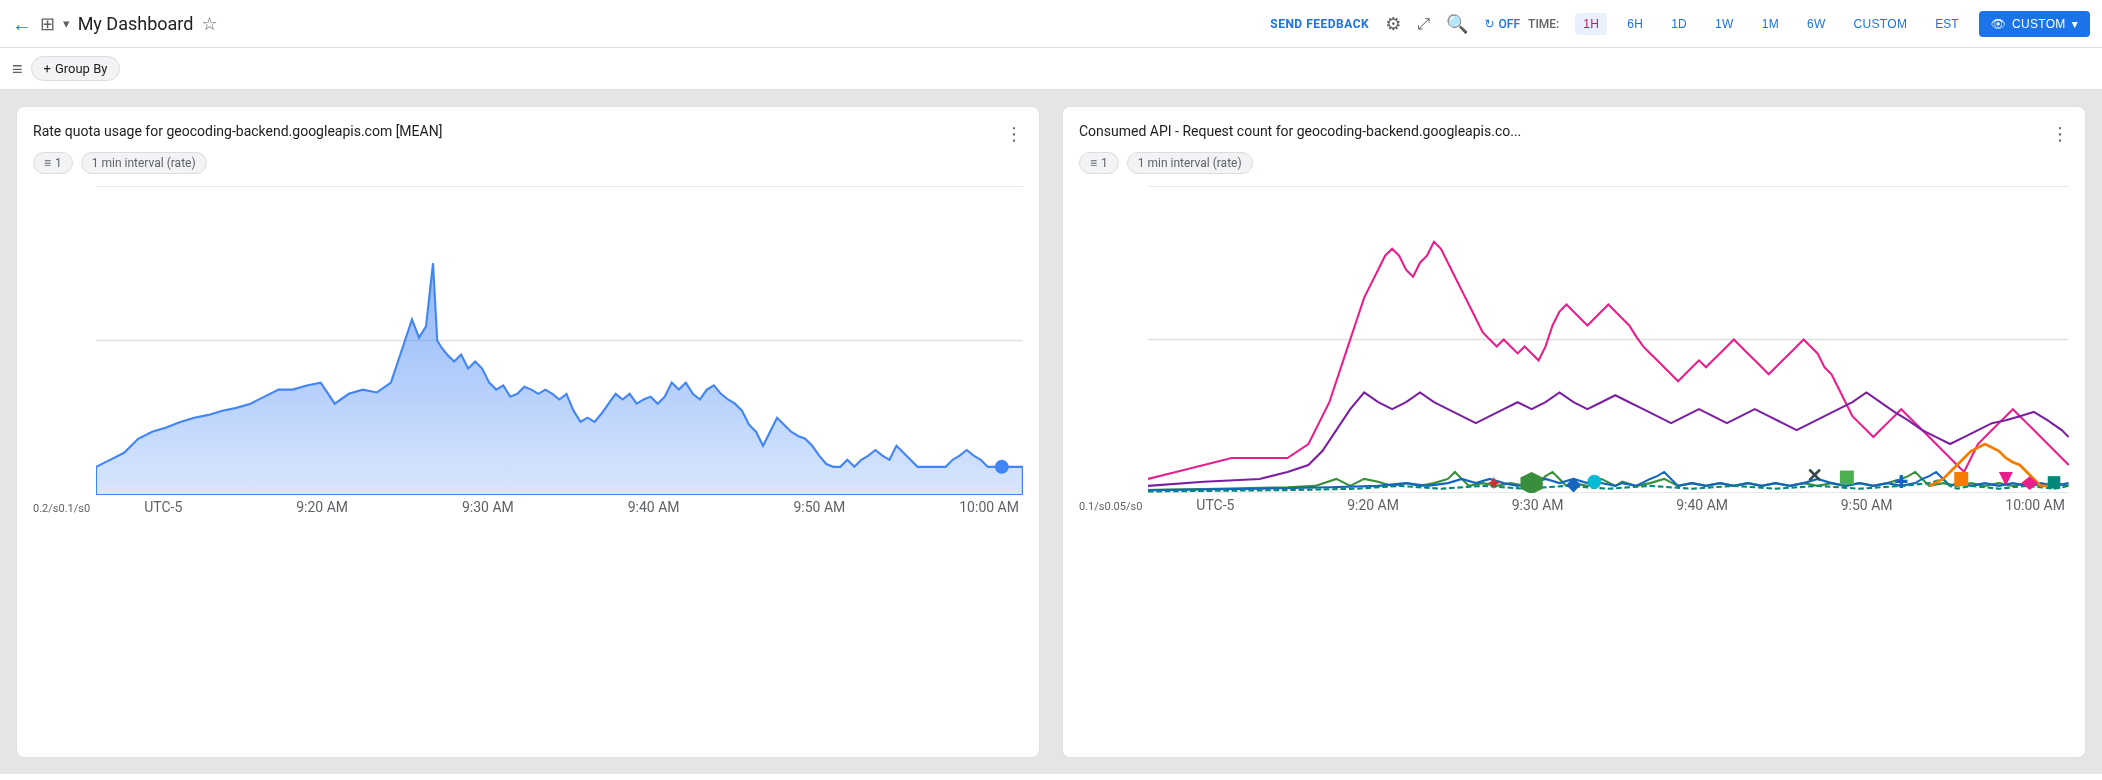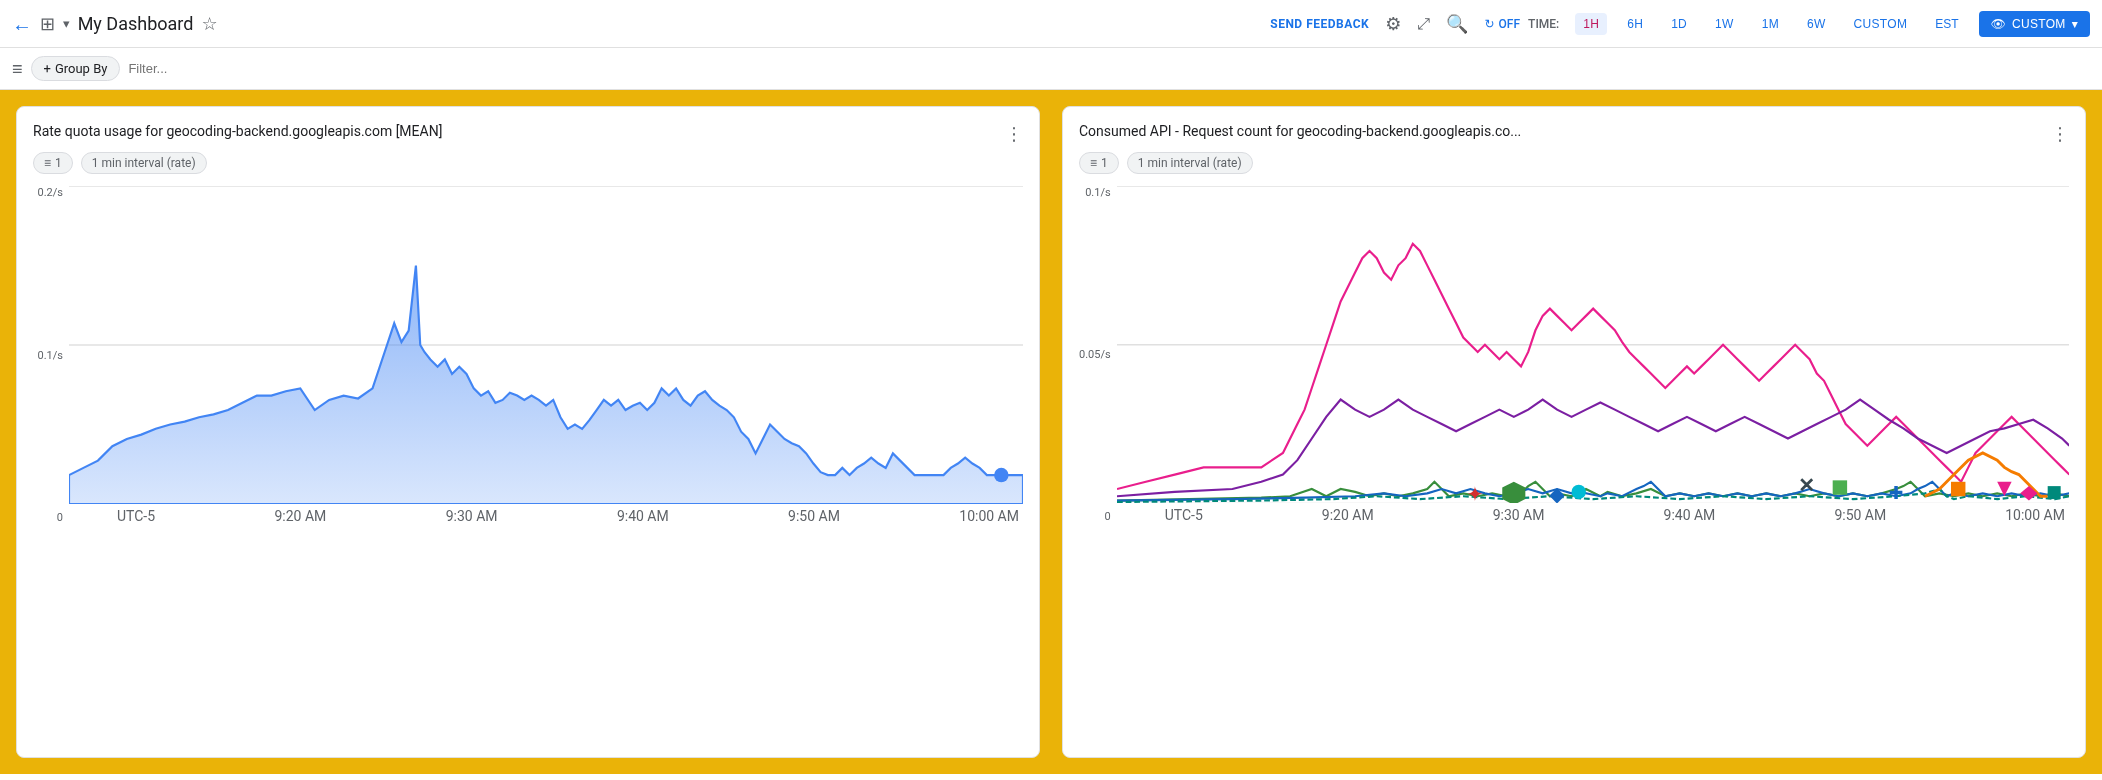--- a/index.html
+++ b/index.html
@@ -68,21 +68,21 @@
       border: none; outline: none; font-size: 13px;
       color: #5f6368; background: transparent;
       flex: 1;
     }
 
     
     .main-content {
       display: flex;
       gap: 22px;
       padding: 16px;
-      background: #eab308;
+      background: #e5e5e5;
       min-height: calc(100vh - 96px);
     }
 
     
     .chart-card {
       background: #fff;
       border: 1px solid #e0e0e0;
       border-radius: 8px;
       flex: 1;
       padding: 16px;
@@ -113,21 +113,20 @@
       padding: 0 4px;
       margin-left: 44px;
     }
 
     .chart-wrapper {
       position: relative;
       display: flex;
     }
     .y-labels {
       display: flex;
-      flex-direction: column;
       justify-content: space-between;
       align-items: flex-end;
       font-size: 11px;
       color: #5f6368;
       padding-right: 6px;
       min-width: 36px;
     }
   </style>
 </head>
 <body>
@@ -167,21 +166,20 @@
     </button>
   </div>
 </div>
 
 <div class="toolbar">
   <span class="menu-icon">≡</span>
   <div class="group-by-btn">
     <span>+</span>
     <span>Group By</span>
   </div>
-  <input class="filter-input" type="text" placeholder="Filter..." style="">
 </div>
 
 <div class="main-content">
 
   <div class="chart-card">
     <div class="card-header">
       <span class="card-title">Rate quota usage for geocoding-backend.googleapis.com [MEAN]</span>
       <span class="more-icon">⋮</span>
     </div>
     <div class="card-pills">

